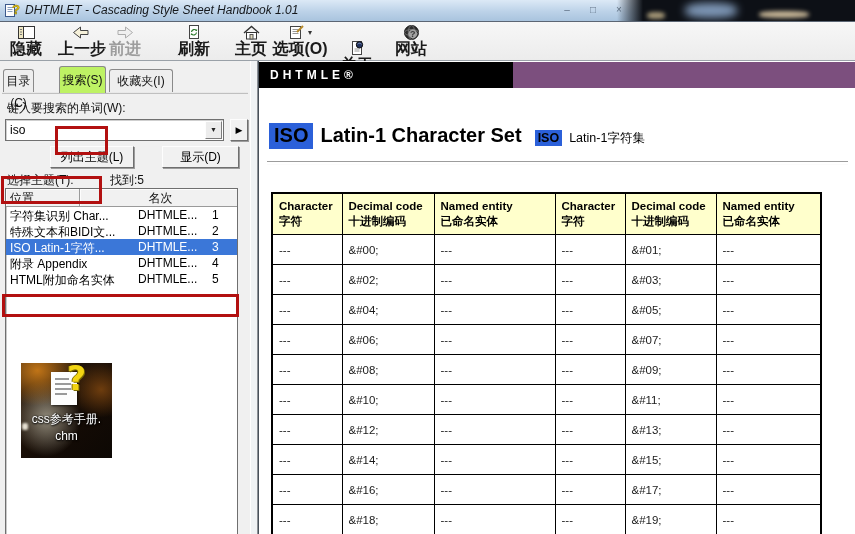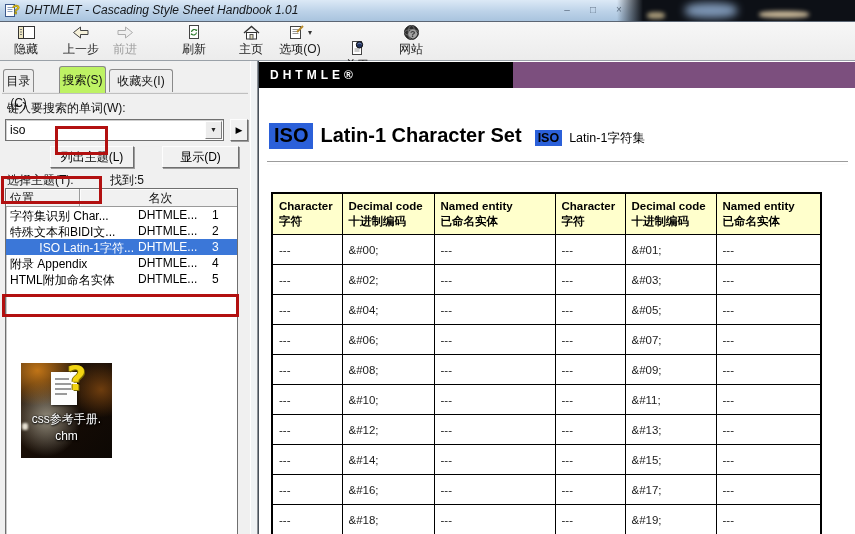--- a/index.html
+++ b/index.html
@@ -20,21 +20,21 @@
   .blob.b1{left:42px;top:3px;width:52px;height:15px;background:#93b0d4;filter:blur(4px);opacity:.85;}
   .blob.b2{left:116px;top:11px;width:50px;height:7px;background:#d8c5a2;filter:blur(2px);opacity:.9;}
   .blob.b3{left:4px;top:12px;width:18px;height:7px;background:#cbb98f;filter:blur(2px);opacity:.8;}
 
   
   .toolbar{position:absolute;left:0;top:21px;width:855px;height:40px;
     background:linear-gradient(180deg,#f7f7f7,#ececec);
     border-top:1px solid #5c6674;border-bottom:1px solid #9aa1a8;box-sizing:border-box;}
   .tb-btn{position:absolute;top:1px;height:36px;text-align:center;cursor:default;}
   .tb-icon{height:19px;display:flex;align-items:center;justify-content:center;}
-  .tb-label{font-size:12px;color:#1a1a1a;line-height:14px;white-space:nowrap;}
+  .tb-label{font-size:16px;color:#1a1a1a;line-height:14px;white-space:nowrap;font-weight:bold;}
   .tb-btn.disabled .tb-label{color:#9d9d9d;}
   .tb-caret{font-size:8px;color:#333;margin-left:2px;}
 
   
   .sidebar{position:absolute;left:0;top:61px;width:250px;height:473px;background:#f0f0f0;}
   .tab{position:absolute;top:8px;height:23px;box-sizing:border-box;border:1px solid #8a8a8a;border-bottom:none;
     border-radius:3px 3px 0 0;background:#eee;font-size:12px;text-align:center;line-height:22px;color:#111;}
   .tab.active{top:5px;height:27px;background:#bef264;line-height:26px;z-index:3;}
   .tabpage-edge{position:absolute;left:2px;top:31px;width:246px;height:2px;
     background:linear-gradient(180deg,#fdfdfd,#ababab);}
@@ -255,21 +255,21 @@
             <div class="lb-cell" style="width: 128px;">字符集识别  Char...</div>
             <div class="lb-cell" style="width: 74px;">DHTMLE...</div>
             <div class="lb-cell" style="flex: 1 1 0%;">1</div>
           </div>
           <div class="lb-row">
             <div class="lb-cell" style="width: 128px;">特殊文本和BIDI文...</div>
             <div class="lb-cell" style="width: 74px;">DHTMLE...</div>
             <div class="lb-cell" style="flex: 1 1 0%;">2</div>
           </div>
           <div class="lb-row sel" style="background: rgb(59, 119, 216);">
-            <div class="lb-cell" style="width: 128px; text-align: right;">ISO Latin-1字符...</div>
+            <div class="lb-cell" style="width: 128px;">ISO Latin-1字符...</div>
             <div class="lb-cell" style="width: 74px;">DHTMLE...</div>
             <div class="lb-cell" style="flex: 1 1 0%;">3</div>
           </div>
           <div class="lb-row">
             <div class="lb-cell" style="width: 128px;">附录  Appendix</div>
             <div class="lb-cell" style="width: 74px;">DHTMLE...</div>
             <div class="lb-cell" style="flex: 1 1 0%;">4</div>
           </div>
           <div class="lb-row">
             <div class="lb-cell" style="width: 128px;">HTML附加命名实体</div>

